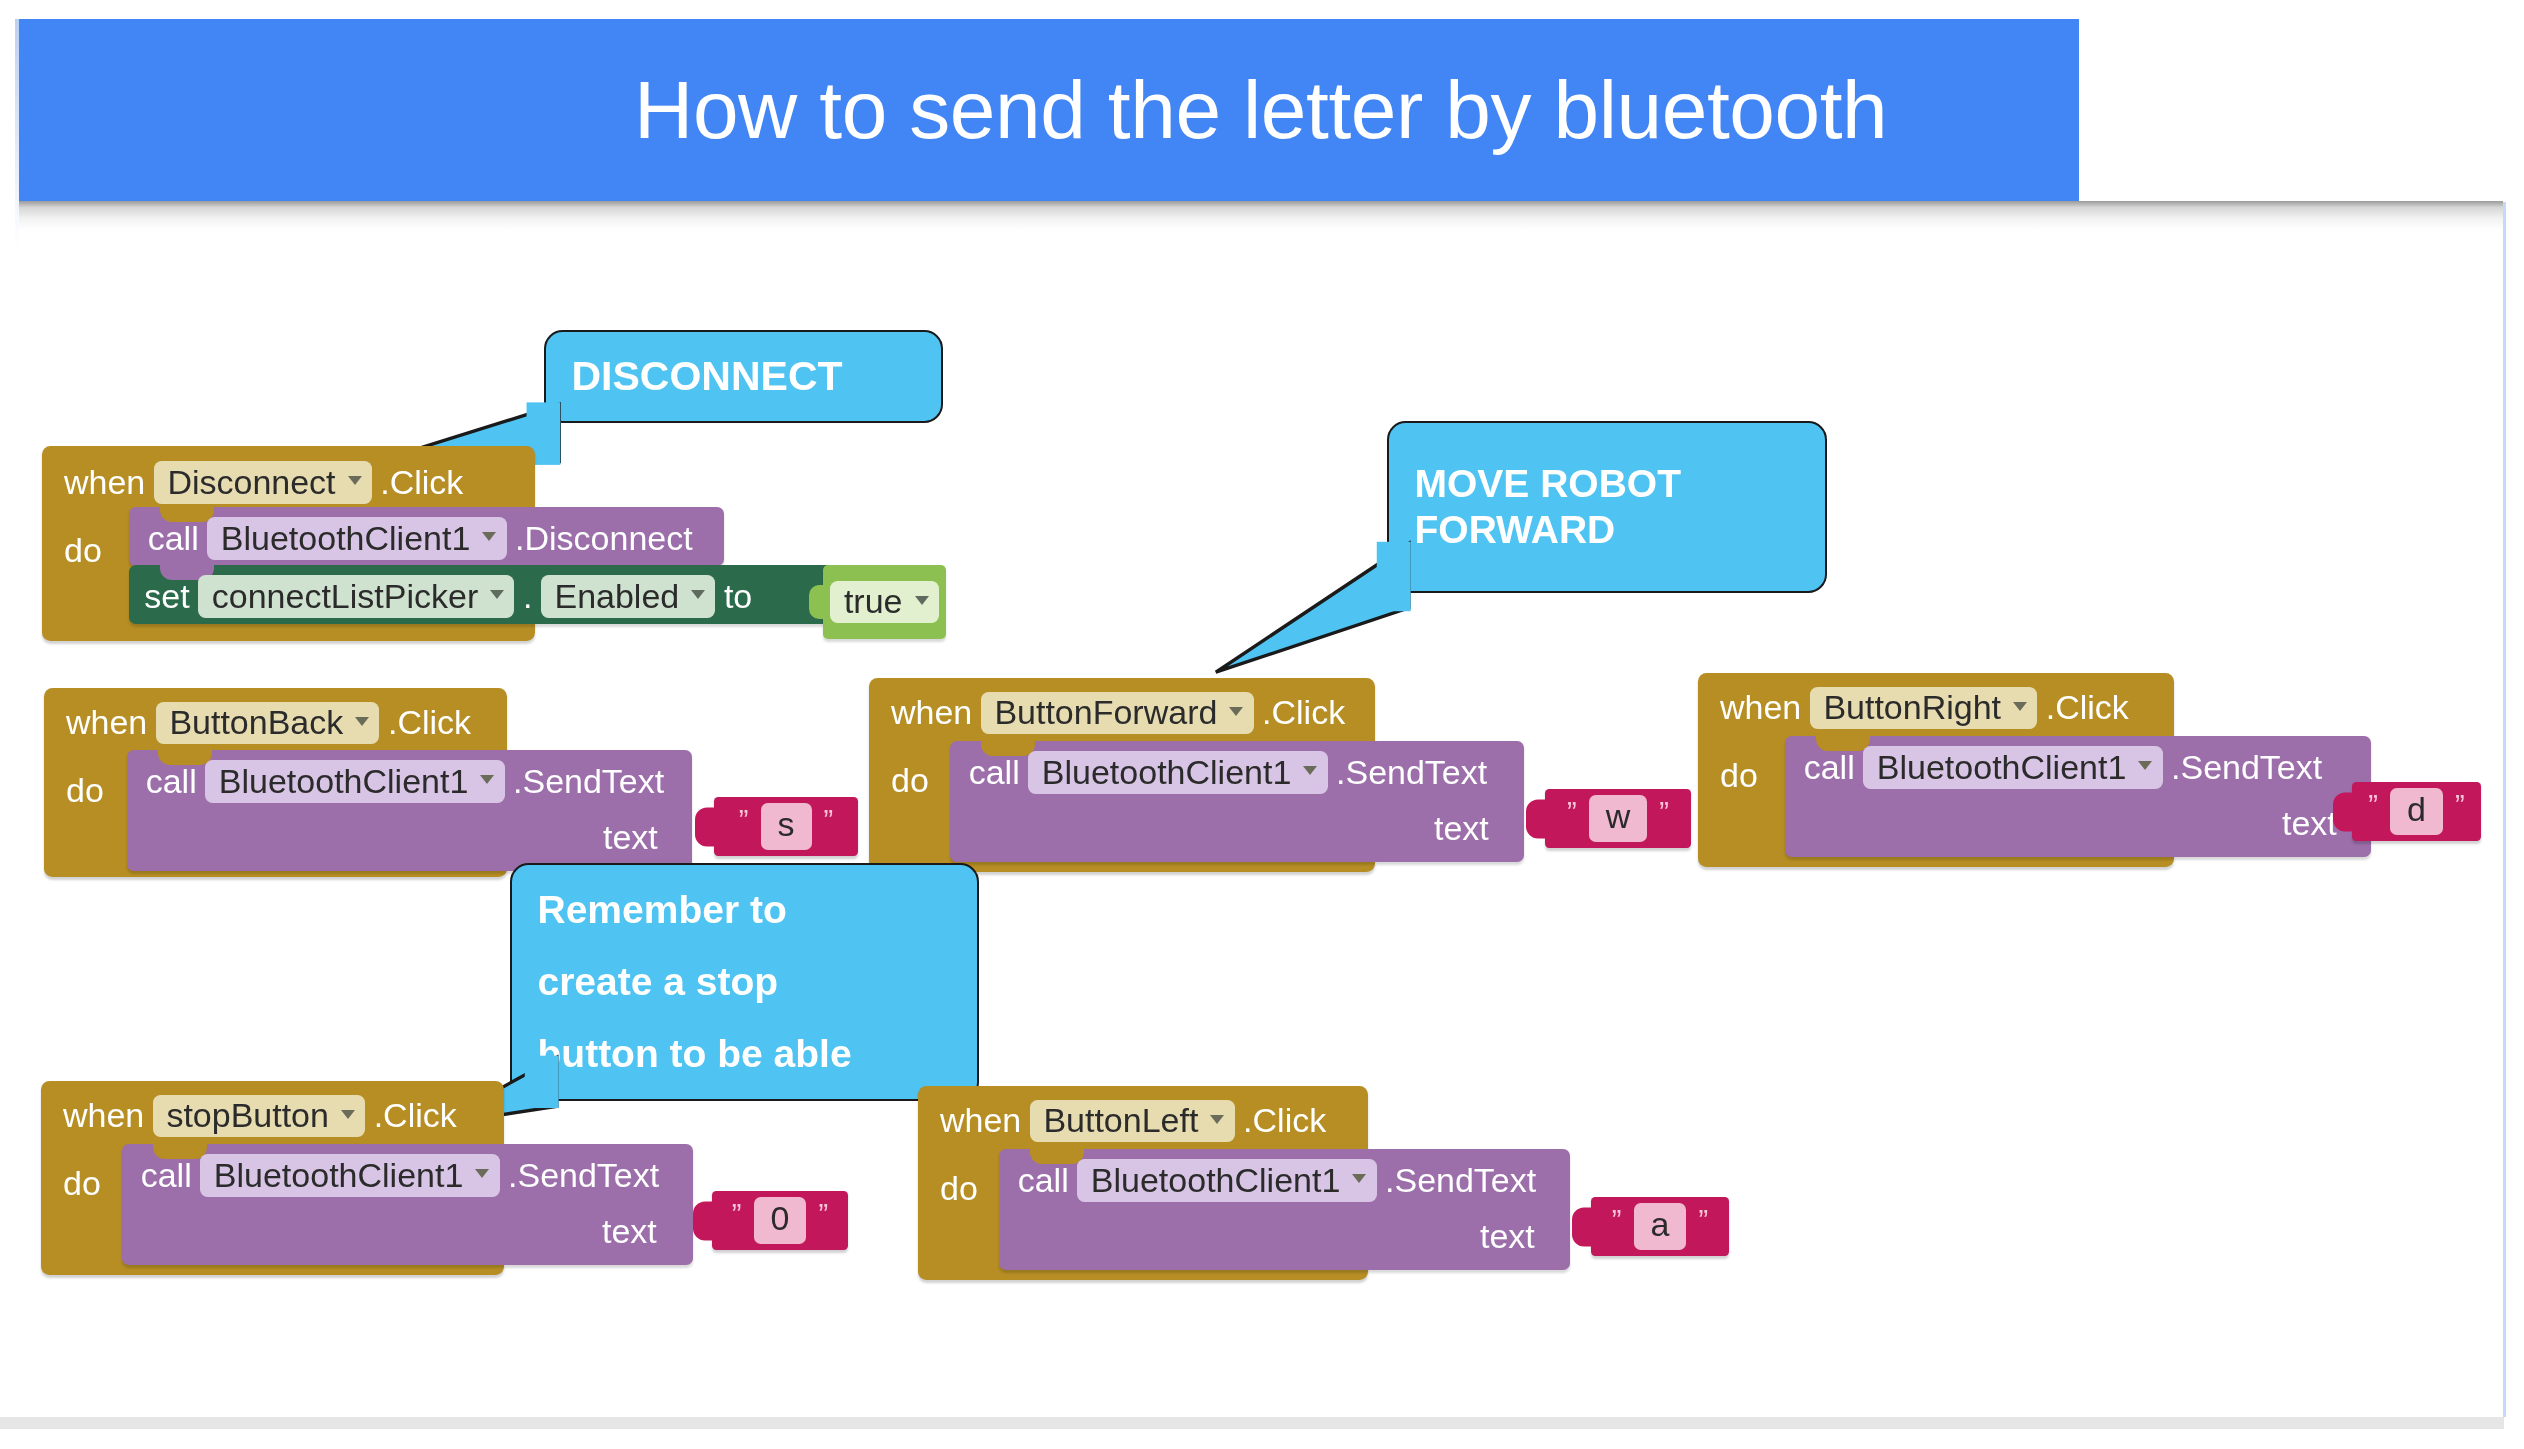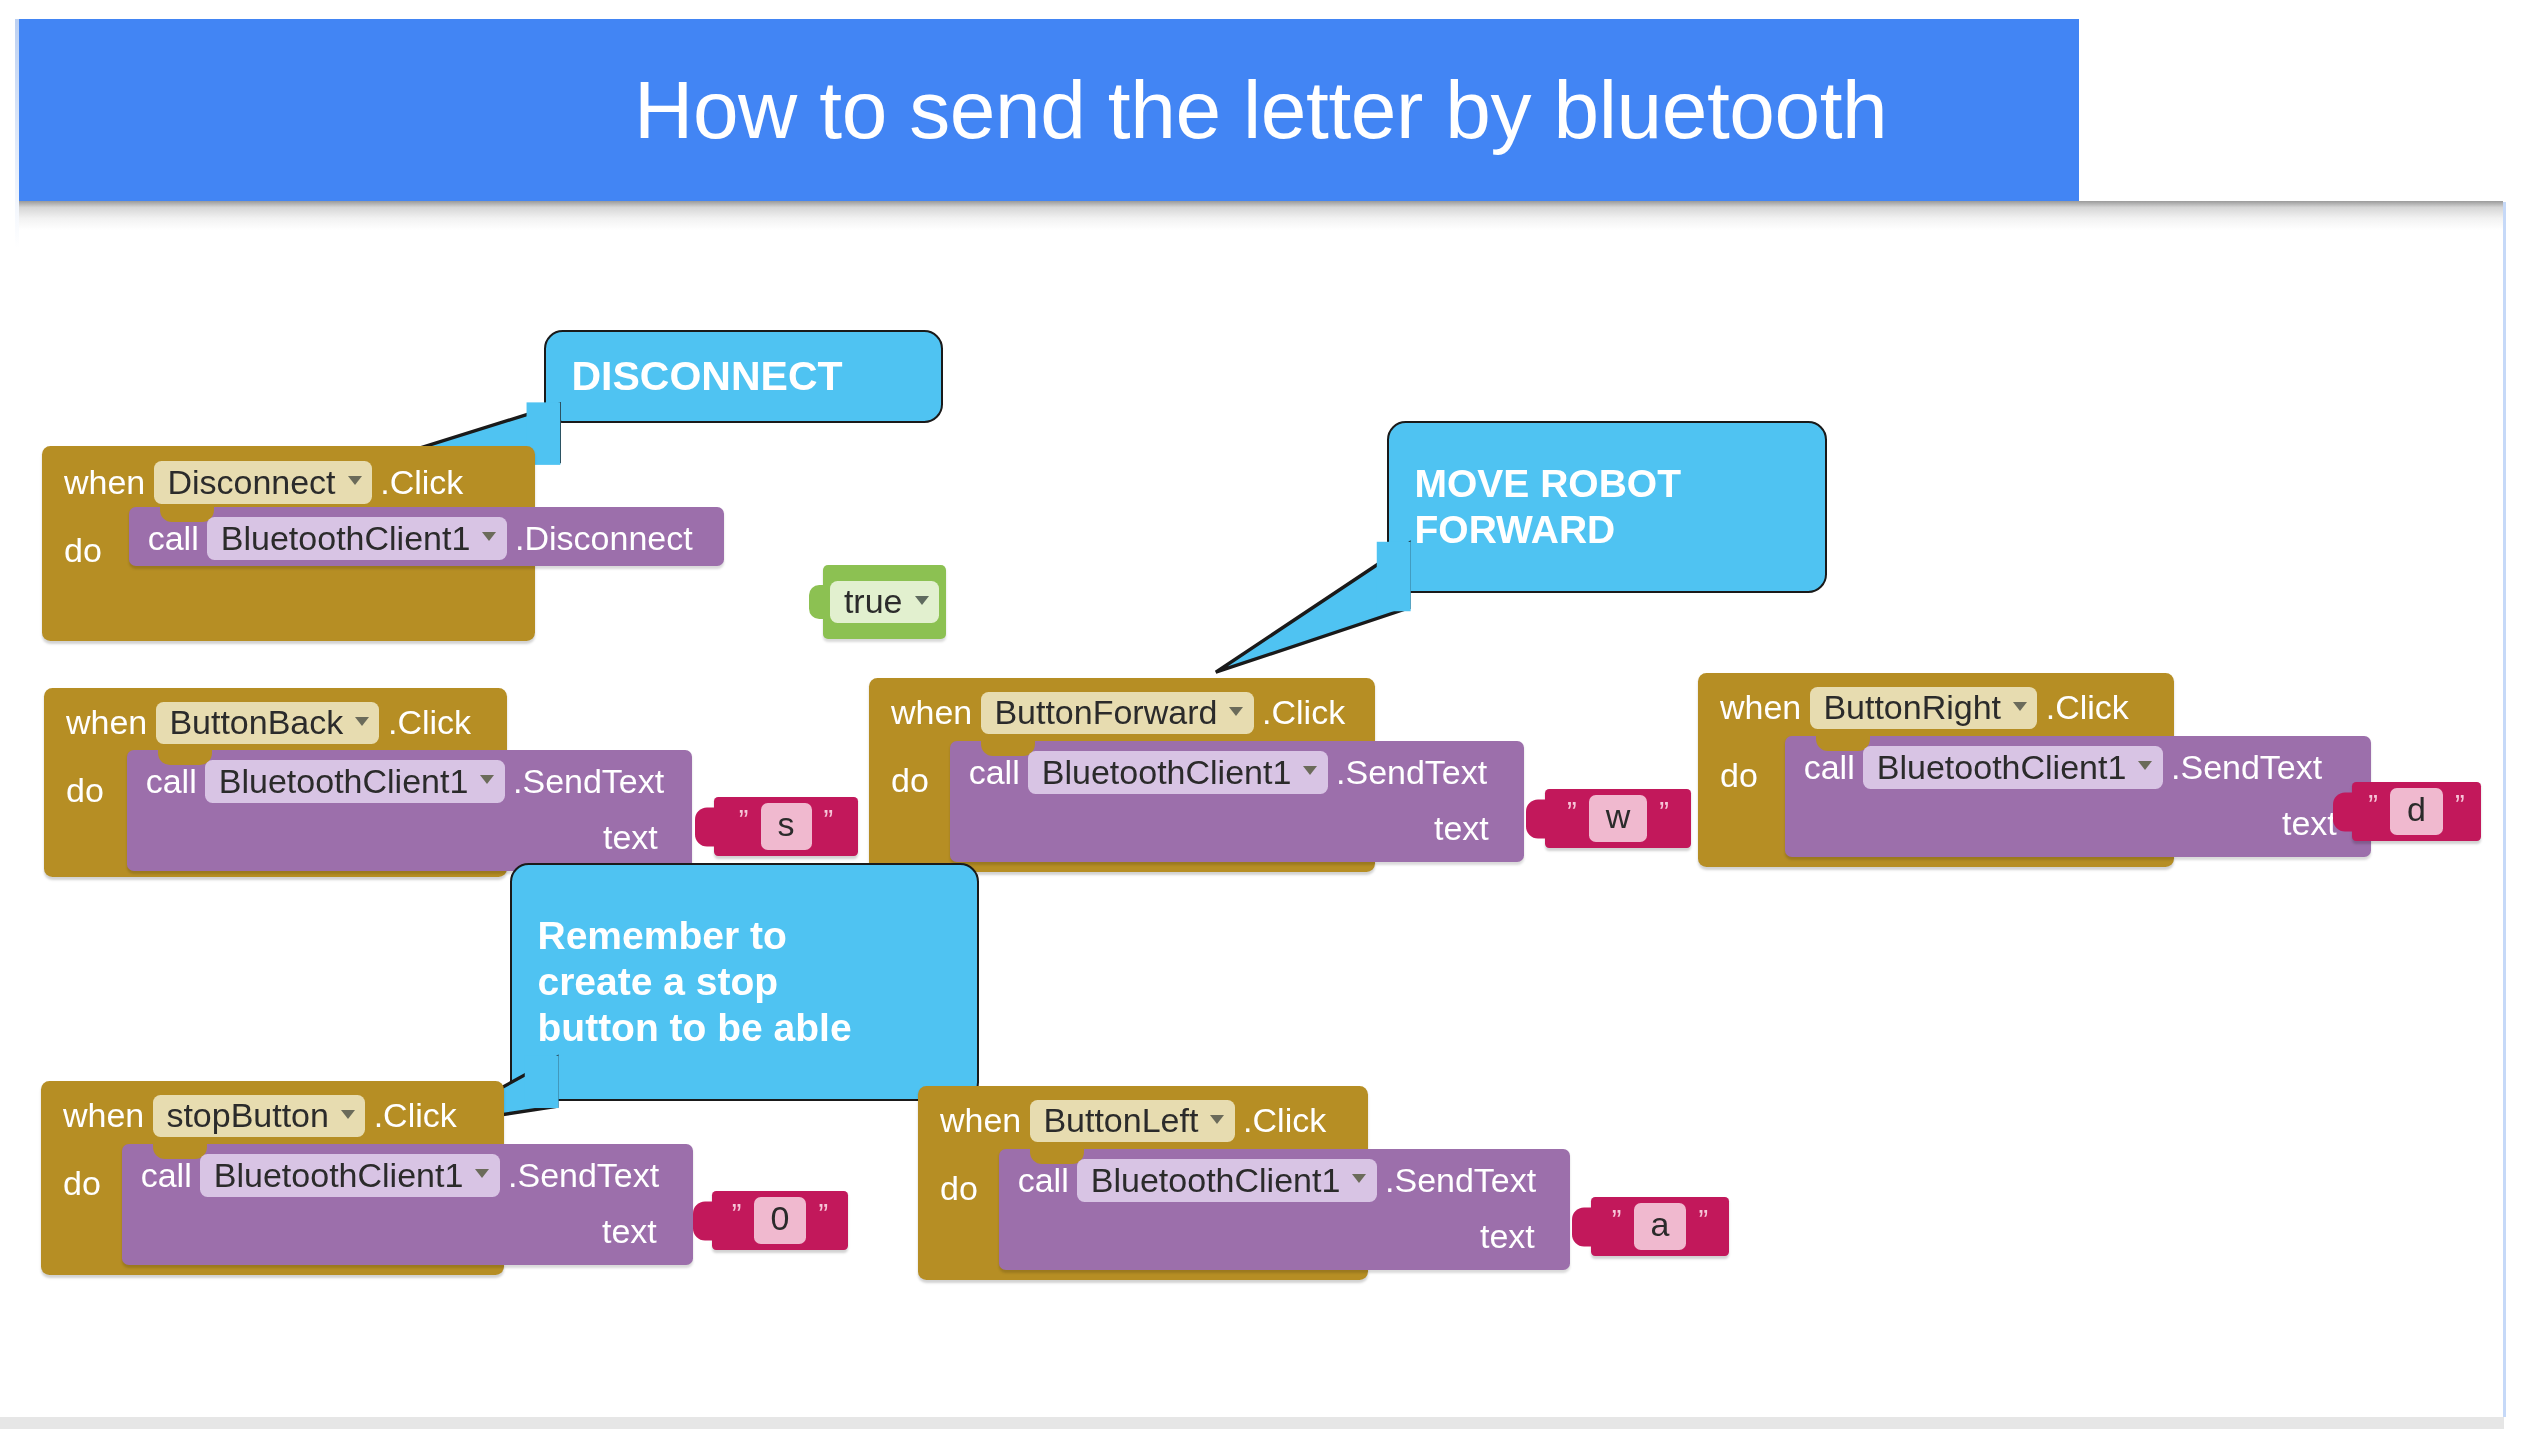--- a/index.html
+++ b/index.html
@@ -124,20 +124,36 @@
     <div class="line" style="left:18.7px;top:10.2px;">
       <span class="txtlabel">call</span>
       <span class="chip purple">
         <span>BluetoothClient1</span>
         <span class="caret"></span>
       </span>
       <span class="txtlabel">.Disconnect</span>
     </div>
   </div>
 
+  <div class="setblk" style="left:129px;top:565px;width:705px;height:59px;">
+    <div class="notch"></div>
+    <div class="line" style="left:15.3px;top:10.2px;">
+      <span class="kw">set</span>
+      <span class="chip green">
+        <span>connectListPicker</span>
+        <span class="caret light"></span>
+      </span>
+      <span class="kw">.</span>
+      <span class="chip green">
+        <span>Enabled</span>
+        <span class="caret light"></span>
+      </span>
+      <span class="kw">to</span>
+    </div>
+  </div>
   <div class="logicblk" style="left:823px;top:565px;width:123px;height:74px;">
     <span class="plugleft" style="background:#8cc152;"></span>
     <span class="chip greenlite">
       <span>true</span>
       <span class="caret light"></span>
     </span>
   </div>
 
   <div class="callout" style="left:1387px;top:421px;width:440px;height:172px;display:flex;flex-direction:column;justify-content:center;">
     <span>MOVE ROBOT</span>
@@ -246,21 +262,21 @@
       <span class="txtlabel">text</span>
     </div>
   </div>
   <div class="strblk" style="left:2352px;top:782px;width:129px;height:59px;">
     <span class="plug"></span>
     <span class="quote">”</span>
     <span class="strfield">d</span>
     <span class="quote">”</span>
   </div>
 
-  <div class="callout" style="left:510px;top:863px;width:469px;height:238px;display:flex;flex-direction:column;justify-content:center;">
+  <div class="callout" style="left:510px;top:863px;width:469px;height:238px;display:flex;flex-direction:column;justify-content:space-between;">
     <span>Remember to</span>
     <span>create a stop</span>
     <span>button to be able</span>
   </div>
   <svg class="tail" style="left:423px;top:1054px;width:136px;height:76px;" viewBox="0 0 160 90">
     <polygon points="158,4 158,62 12,84" fill="#4fc3F2" stroke="#1a1a1a" stroke-width="4"></polygon>
     <rect x="120" y="2" width="40" height="62" fill="#4fc3F2"></rect>
   </svg>
 
   <div class="hat" style="left:41px;top:1081px;width:463px;height:194px;">

